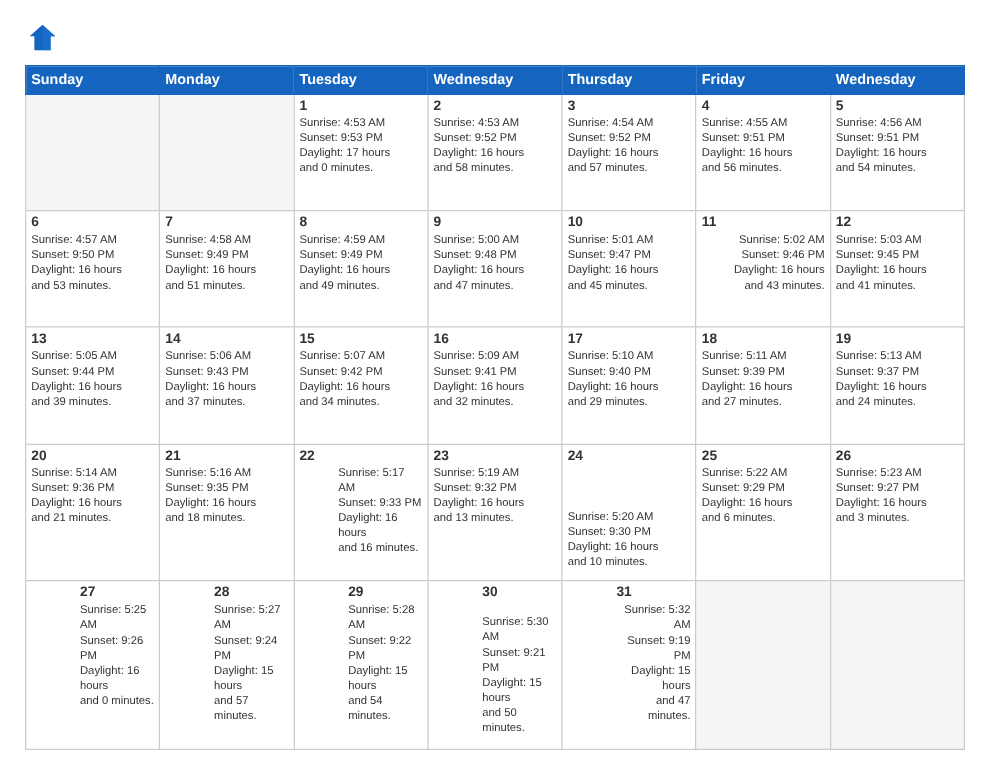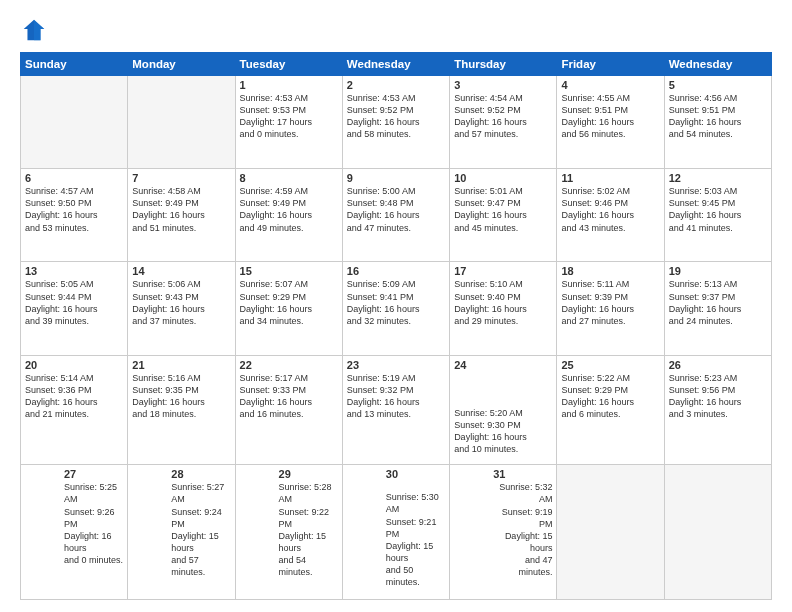--- a/index.html
+++ b/index.html
@@ -209,21 +209,21 @@
           </td>
           <td>
             <span class="day-num">10</span>
             <div class="cell-text" style="white-space: pre-line;">Sunrise: 5:01 AM
 Sunset: 9:47 PM
 Daylight: 16 hours
 and 45 minutes.</div>
           </td>
           <td>
             <span class="day-num">11</span>
-            <div class="cell-text" style="white-space: pre-line;">Sunrise: 5:02 AM
+            <div class="cell-text" style="white-space: pre-line; text-align: right;">Sunrise: 5:02 AM
 Sunset: 9:46 PM
 Daylight: 16 hours
 and 43 minutes.</div>
           </td>
           <td>
             <span class="day-num">12</span>
             <div class="cell-text" style="white-space: pre-line;">Sunrise: 5:03 AM
 Sunset: 9:45 PM
 Daylight: 16 hours
 and 41 minutes.</div>
@@ -240,21 +240,21 @@
           <td>
             <span class="day-num">14</span>
             <div class="cell-text" style="white-space: pre-line;">Sunrise: 5:06 AM
 Sunset: 9:43 PM
 Daylight: 16 hours
 and 37 minutes.</div>
           </td>
           <td>
             <span class="day-num">15</span>
             <div class="cell-text" style="white-space: pre-line;">Sunrise: 5:07 AM
-Sunset: 9:29 PM
+Sunset: 9:42 PM
 Daylight: 16 hours
 and 34 minutes.</div>
           </td>
           <td>
             <span class="day-num">16</span>
             <div class="cell-text" style="white-space: pre-line;">Sunrise: 5:09 AM
 Sunset: 9:41 PM
 Daylight: 16 hours
 and 32 minutes.</div>
           </td>
@@ -290,21 +290,21 @@
           </td>
           <td>
             <span class="day-num">21</span>
             <div class="cell-text" style="white-space: pre-line;">Sunrise: 5:16 AM
 Sunset: 9:35 PM
 Daylight: 16 hours
 and 18 minutes.</div>
           </td>
           <td>
             <span class="day-num">22</span>
-            <div class="cell-text" style="white-space: pre-line;">Sunrise: 5:17 AM
+            <div class="cell-text" style="white-space: pre-line; margin-left: 31px;">Sunrise: 5:17 AM
 Sunset: 9:33 PM
 Daylight: 16 hours
 and 16 minutes.</div>
           </td>
           <td>
             <span class="day-num">23</span>
             <div class="cell-text" style="white-space: pre-line;">Sunrise: 5:19 AM
 Sunset: 9:32 PM
 Daylight: 16 hours
 and 13 minutes.</div>
@@ -319,21 +319,21 @@
           <td>
             <span class="day-num">25</span>
             <div class="cell-text" style="white-space: pre-line;">Sunrise: 5:22 AM
 Sunset: 9:29 PM
 Daylight: 16 hours
 and 6 minutes.</div>
           </td>
           <td>
             <span class="day-num">26</span>
             <div class="cell-text" style="white-space: pre-line;">Sunrise: 5:23 AM
-Sunset: 9:56 PM
+Sunset: 9:27 PM
 Daylight: 16 hours
 and 3 minutes.</div>
           </td>
         </tr>
         <tr>
           <td>
             <span class="day-num">27</span>
             <div class="cell-text" style="white-space: pre-line;">Sunrise: 5:25 AM
 Sunset: 9:26 PM
 Daylight: 16 hours

